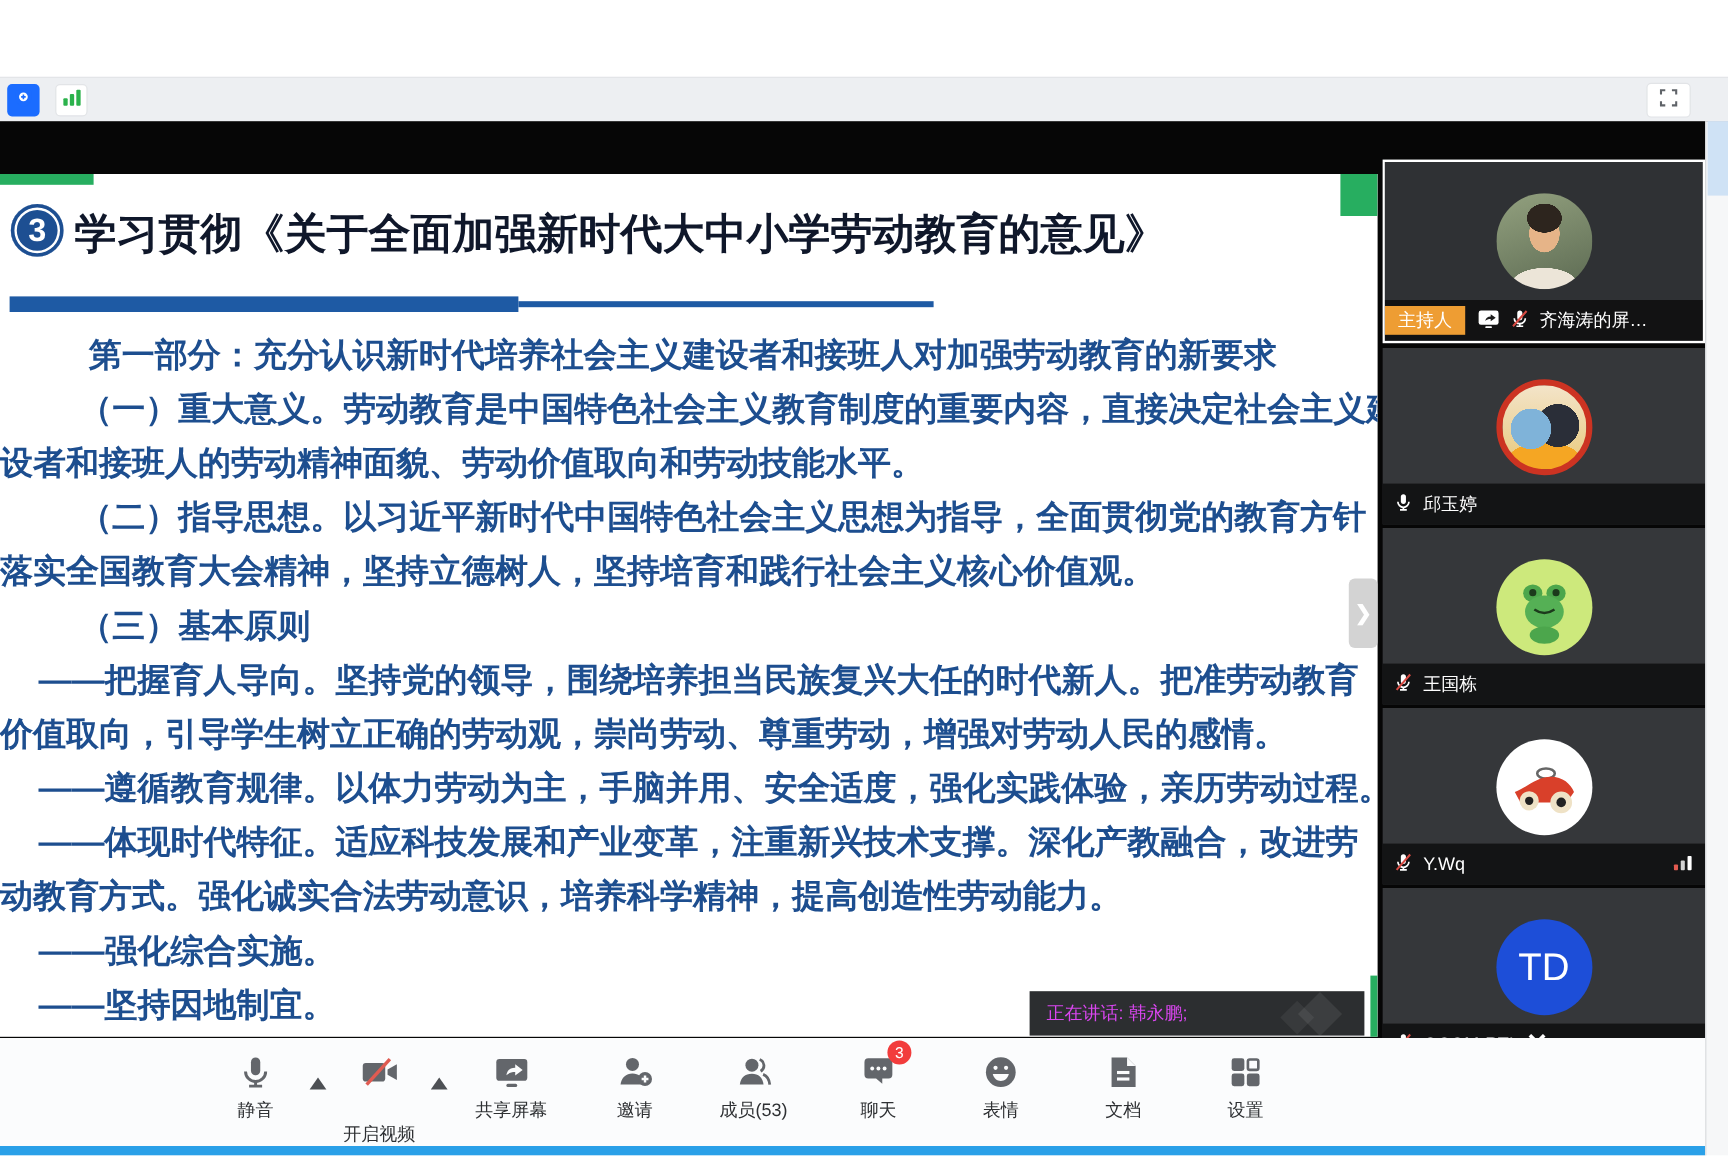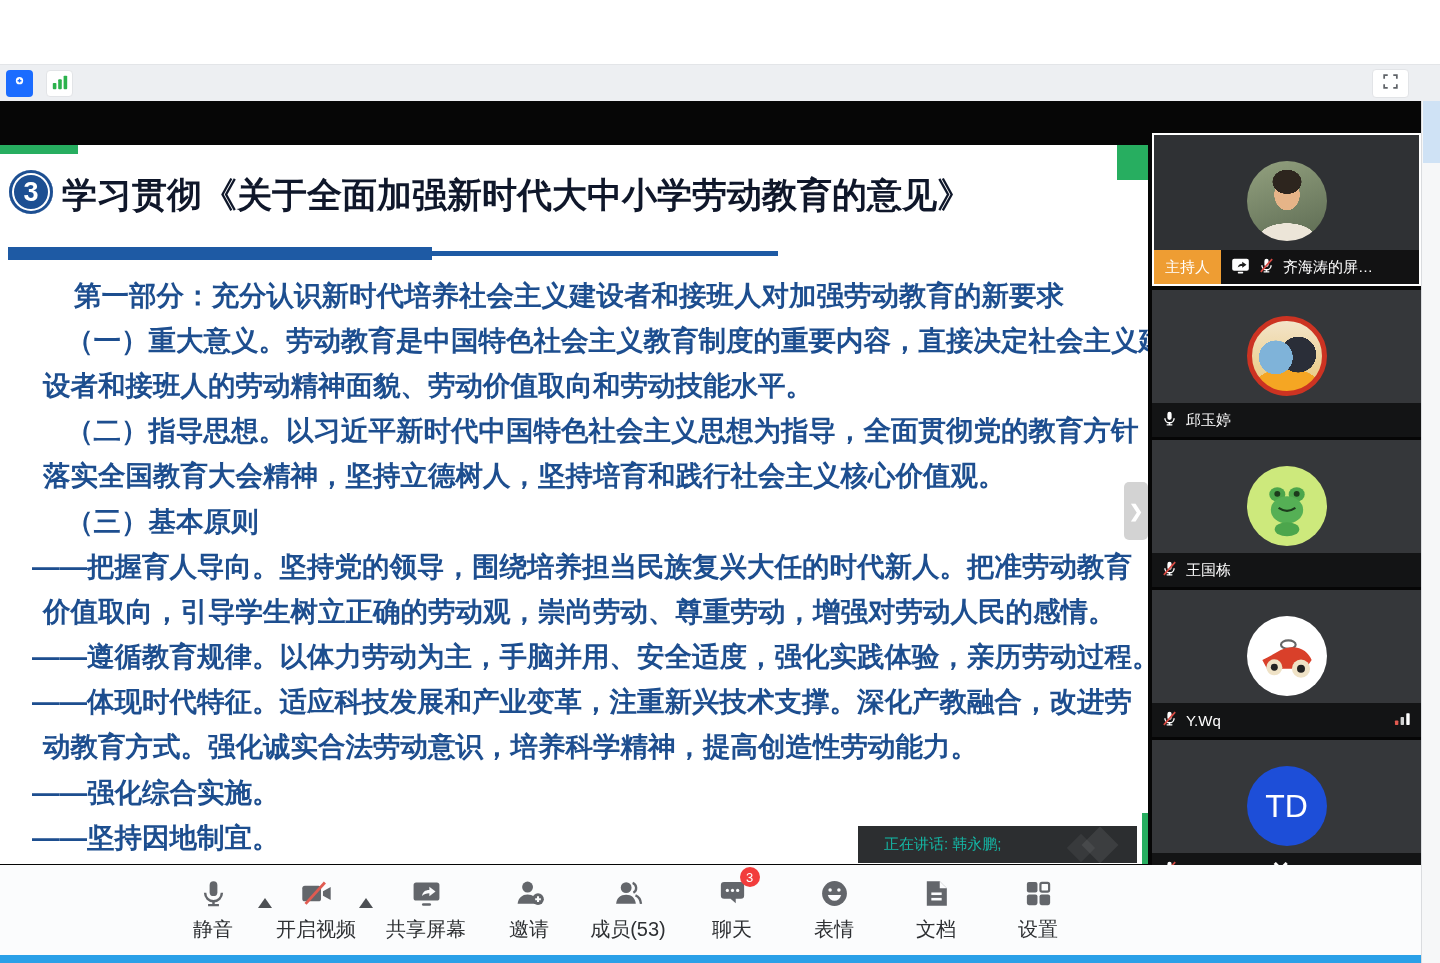--- a/index.html
+++ b/index.html
@@ -28,51 +28,51 @@
   .green-br { position:absolute; right:0; top:668px; width:6px; height:52px; background:#27ae60; }
   .slide-num { position:absolute; left:9px; top:25px; width:44px; height:44px; border-radius:50%; background:#1d4f92; box-shadow:inset 0 0 0 3px #1d4f92, inset 0 0 0 5px #ffffff; color:#fff; font-size:27px; font-weight:bold; display:flex; align-items:center; justify-content:center; }
   .slide-title { position:absolute; left:62px; top:27px; font-size:35px; font-weight:bold; color:#0f172a; white-space:nowrap; }
   .divider { position:absolute; left:8px; top:102px; display:flex; align-items:center; }
   .div-thick { width:424px; height:13px; background:#1e5aa4; }
   .div-thin  { width:346px; height:5px; background:#1e5aa4; }
   .slide-body { position:absolute; left:0; top:128px; right:0; }
   .s-line { height:45.2px; display:flex; align-items:center; font-size:27.5px; font-weight:bold; color:#1d4e8f; white-space:nowrap; }
   .p-norm  { padding-left:74px; }
   .p-paren { padding-left:66px; }
-  .p-cont  { padding-left:43px; }
+  .p-cont  { }
   .p-dash  { padding-left:32px; }
 
   
-  .toast { position:absolute; left:858px; top:725px; width:279px; height:37px; background:#2c2e30; display:flex; align-items:center; padding-left:26px; font-size:15px; color:#14b8a6; overflow:hidden; }
+  .toast { position:absolute; left:858px; top:725px; width:279px; height:37px; background:#2c2e30; display:flex; align-items:center; padding-left:14px; font-size:15px; color:#d946ef; overflow:hidden; }
   .toast-mark { position:absolute; right:24px; top:6px; width:26px; height:26px; background:rgba(255,255,255,.08); transform:rotate(45deg); }
   .toast-mark2 { position:absolute; right:46px; top:12px; width:20px; height:20px; background:rgba(255,255,255,.06); transform:rotate(45deg); }
 
   
   .panel-handle { position:absolute; left:1124px; top:381px; width:24px; height:58px; background:rgba(205,205,205,.88); border-radius:5px; display:flex; align-items:center; justify-content:center; color:#ffffff; font-size:17px; font-weight:bold; cursor:pointer; }
 
   
   .sidebar { position:absolute; left:1152px; top:0; width:269px; height:764px; overflow:hidden; }
   .tile { position:absolute; left:0; width:269px; height:147px; background:#35373a; overflow:hidden; cursor:pointer; }
   .tile.host { height:153px; border:2px solid #ffffff; background:#2f3134; }
   .avatar { position:absolute; left:50%; top:26px; transform:translateX(-50%); width:80px; height:80px; border-radius:50%; display:flex; align-items:center; justify-content:center; overflow:hidden; }
   .namebar { position:absolute; left:0; right:0; bottom:0; height:34px; background:rgba(8,8,8,.74); display:flex; align-items:center; gap:8px; padding:0 9px; font-size:15px; color:#ffffff; white-space:nowrap; }
-  .host-badge { height:34px; margin:0 2px 0 -9px; padding:12px 11px; background:#ee9d33; color:#fff; display:flex; align-items:center; font-size:15px; flex:none; }
+  .host-badge { height:24px; margin:0 2px 0 -9px; padding:12px 11px; background:#ee9d33; color:#fff; display:flex; align-items:center; font-size:15px; flex:none; }
   .net-poor { margin-left:auto; }
   .av-man  { background:radial-gradient(ellipse 46px 24px at 50% 96%, #ece5d8 0 60%, transparent 61%), radial-gradient(ellipse 24px 20px at 50% 26%, #2d251e 0 60%, transparent 61%), radial-gradient(ellipse 21px 26px at 50% 42%, #e6b488 0 60%, transparent 61%), linear-gradient(160deg,#93a17f,#5c6a52); }
   .av-kids { background:radial-gradient(circle 17px at 34% 52%, #7fb3d9 0 99%, transparent), radial-gradient(circle 18px at 66% 48%, #2a2e38 0 99%, transparent), radial-gradient(ellipse 30px 14px at 50% 88%, #f5a623 0 99%, transparent), linear-gradient(#f3e4c9,#e8c87a); border:5px solid #cc3322; }
   .av-frog { background:#cde97c; }
   .av-car  { background:#ffffff; }
   .av-init { background:#1d4ed8; color:#fff; font-size:32px; }
   .x-glyph { font-size:22px; font-weight:bold; margin-left:2px; }
 
   
   .toolbar { position:absolute; left:0; top:865px; width:1421px; height:90px; background:#fbfcfd; }
   .tb-item { position:absolute; top:10px; transform:translateX(-50%); display:flex; flex-direction:column; align-items:center; cursor:pointer; }
   .tb-ico { height:36px; display:flex; align-items:center; justify-content:center; position:relative; }
-  .tb-label { margin-top:5px; font-size:20px; color:#2e3033; white-space:nowrap; }
+  .tb-label { margin-top:5px; font-size:15px; color:#2e3033; white-space:nowrap; }
   .tb-arrow { position:absolute; top:33px; transform:translateX(-50%); width:0; height:0; border-left:7px solid transparent; border-right:7px solid transparent; border-bottom:10px solid #4d5054; cursor:pointer; }
   .badge { position:absolute; right:-12px; top:-8px; min-width:20px; height:20px; border-radius:10px; background:#f23c3c; color:#fff; font-size:13px; display:flex; align-items:center; justify-content:center; padding:0 4px; }
 
   .bottom-strip { position:absolute; left:0; top:955px; width:1421px; height:8px; background:#2aa0e8; }
   .desktop-strip { position:absolute; left:1421px; top:101px; width:19px; height:862px; background:#f6f7f8; border-left:1px solid #dadcdf; }
   .desktop-blue { position:absolute; left:1px; top:0; width:18px; height:62px; background:#cfe2f5; }
 </style>
 </head>
 <body>
 
@@ -268,21 +268,21 @@
         <svg viewBox="0 0 24 24" width="31" height="31">
             <rect x="9" y="2.5" width="6" height="11.5" rx="3" fill="#63666b"></rect>
             <path d="M5.5 11.5a6.5 6.5 0 0 0 13 0" fill="none" stroke="#63666b" stroke-width="1.9"></path>
             <path d="M12 17.5v3.5M7.8 21h8.4" stroke="#63666b" stroke-width="1.9"></path>
           </svg>
       </div>
       <div class="tb-label">静音</div>
     </div>
     <div class="tb-arrow" style="left:265px;"></div>
 
-    <div class="tb-item" style="left:316px;">
+    <div class="tb-item" style="left:316px;gap:20px;">
       <div class="tb-ico">
         <svg viewBox="0 0 25 24" width="33" height="31">
             <rect x="1.5" y="6" width="14.5" height="12" rx="2" fill="#63666b"></rect>
             <path d="M17.5 10.3l6-3.4v10.2l-6-3.4z" fill="#63666b"></path>
             <line x1="4" y1="20" x2="19" y2="3.5" stroke="#e05b51" stroke-width="2.2"></line>
           </svg>
       </div>
       <div class="tb-label">开启视频</div>
     </div>
     <div class="tb-arrow" style="left:366px;"></div>

